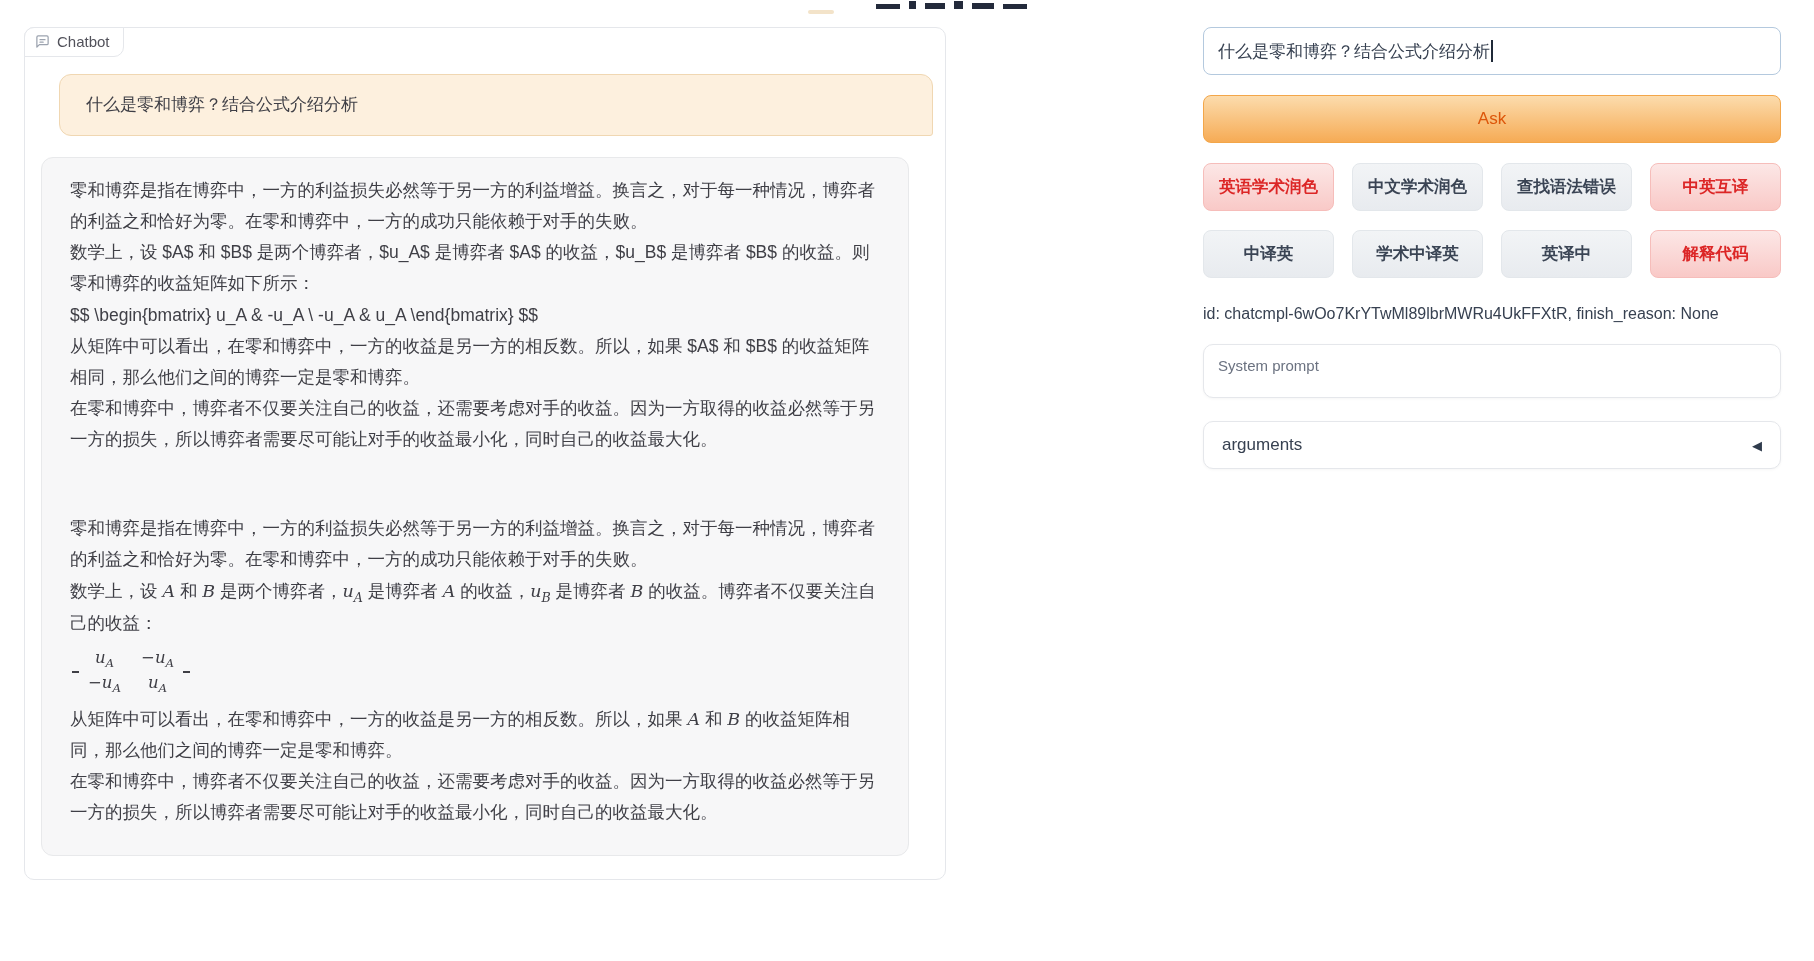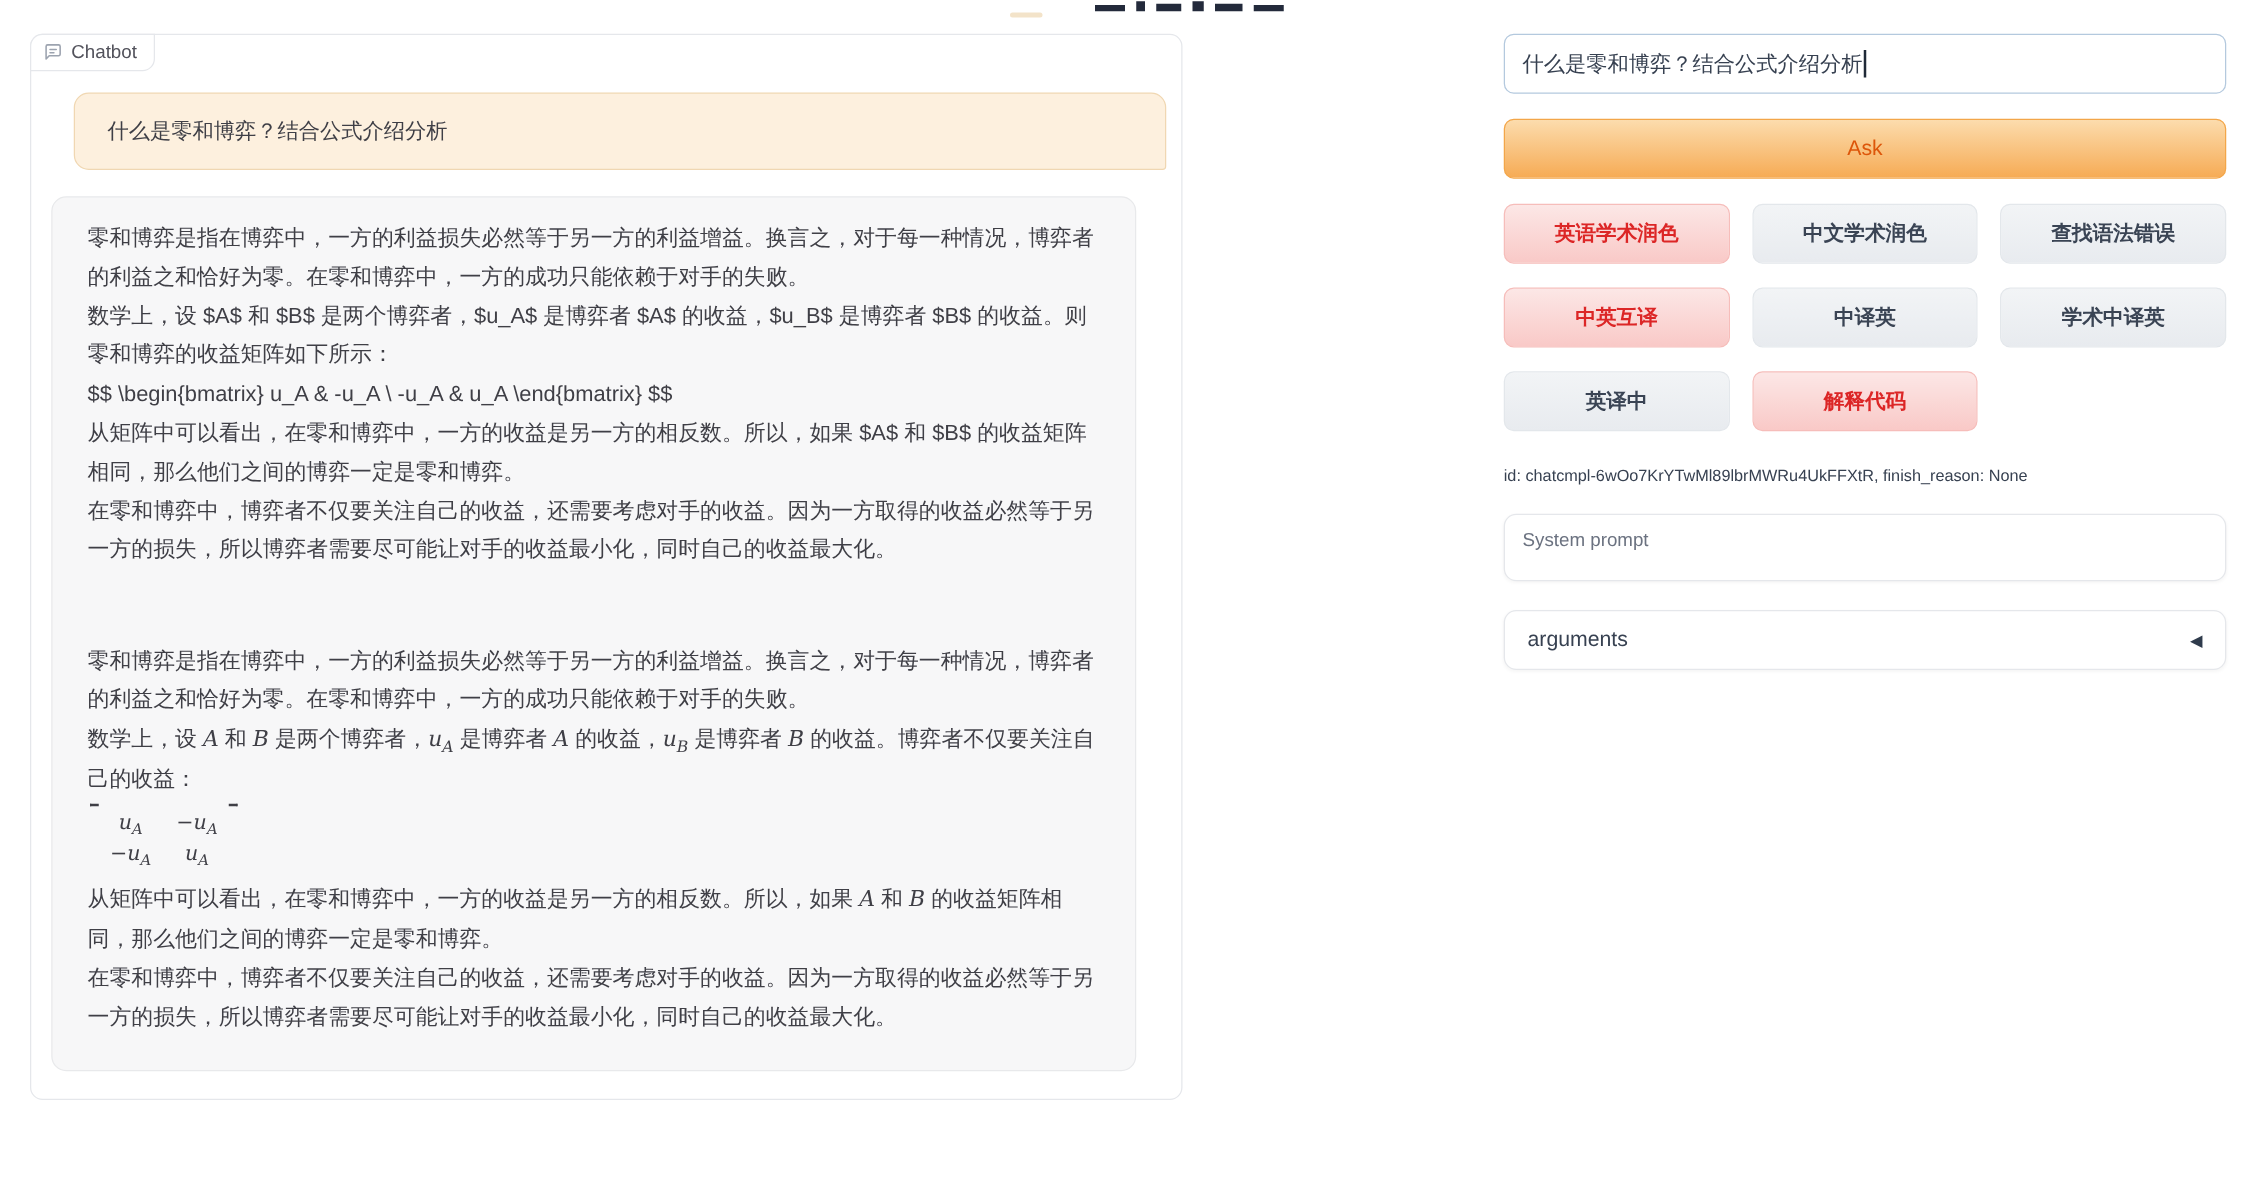--- a/index.html
+++ b/index.html
@@ -34,49 +34,49 @@
   .msg.bot { margin-top:21px; margin-right:24px; background:#F7F7F8;
     border:1px solid #E8E9EB; border-radius:12px; padding:17px 28px 26px 28px;
     font-size:17.5px; line-height:1.78; color:#3f3f46; }
   .msg.bot p { margin:0; }
   .spacer { height:58px; }
 
   
   .mv { font-family:"DejaVu Serif", serif; font-style:italic; }
   sub.mv, .cells sub { font-family:"DejaVu Serif", serif; font-style:italic;
     font-size:0.72em; }
-  .matrix { display:flex; align-items:flex-start; margin:3px 0 3px 2px;
+  .matrix { display:flex; align-items:center; margin:3px 0 3px 2px;
     width:max-content; font-family:"DejaVu Serif", serif; font-size:16.5px;
     line-height:1.3; }
   .br-l { width:7px; border:1.6px solid #3f3f46; border-right:none; }
   .br-r { width:7px; border:1.6px solid #3f3f46; border-left:none; }
   .cells { display:grid; grid-template-columns:auto auto; column-gap:20px;
     row-gap:1px; padding:4px 9px; }
   .cell { text-align:center; }
 
   
   .right { position:absolute; left:1203px; top:27px; width:578px; }
   .textbox { height:48px; border:1px solid #B4C9DE; border-radius:8px;
     padding:0 14px; display:flex; align-items:center; font-size:17px;
     color:#374151; background:#fff; }
   .cursor { width:2px; height:22px; background:#1f2937; margin-left:1px; }
   .ask { display:block; width:100%; height:48px; margin-top:20px;
     background:linear-gradient(180deg,#FCDCAD 0%,#F6AB55 100%);
     border:1px solid #F3A649; border-radius:8px; color:#DD560A;
     font-family:"Liberation Sans", sans-serif; font-weight:400; font-size:17px;
     cursor:pointer; }
-  .btn-grid { display:grid; grid-template-columns:1fr 1fr 1fr; column-gap:18px;
+  .btn-grid { display:grid; grid-template-columns:1fr 1fr 1fr 1fr; column-gap:18px;
     row-gap:19px; margin-top:20px; }
   .action { height:48px; border-radius:8px; font-family:"Liberation Sans", sans-serif;
     font-weight:700; font-size:16.5px; cursor:pointer; }
   .action.red { background:linear-gradient(180deg,#FCE7E6 0%,#F9C9C7 100%);
     border:1px solid #F6BDBA; color:#DC2626; }
   .action.gray { background:linear-gradient(180deg,#F2F4F6 0%,#E8EBEF 100%);
     border:1px solid #E3E7EB; color:#3A4454; }
-  .status { margin-top:25px; color:#374151; font-size:13px; line-height:22px; }
+  .status { margin-top:25px; color:#374151; font-size:16px; line-height:22px; }
   .sysbox { margin-top:19px; border:1px solid #e5e7eb; border-radius:10px;
     padding:12px 14px 14px; background:#fff; box-shadow:0 1px 3px rgba(0,0,0,.04); }
   .syslabel { color:#6b7280; font-size:15px; margin-bottom:9px; }
   .systext { border:1px solid #e5e7eb; border-radius:8px; height:50px;
     display:flex; align-items:center; padding:0 16px; font-size:16px; color:#374151; }
   .accordion { margin-top:23px; border:1px solid #e5e7eb; border-radius:10px;
     height:48px; display:flex; align-items:center; justify-content:space-between;
     padding:0 18px; font-size:17px; color:#374151; background:#fff; cursor:pointer;
     box-shadow:0 1px 3px rgba(0,0,0,.04); }
   .tri { color:#2F3B4C; font-size:13px; }

